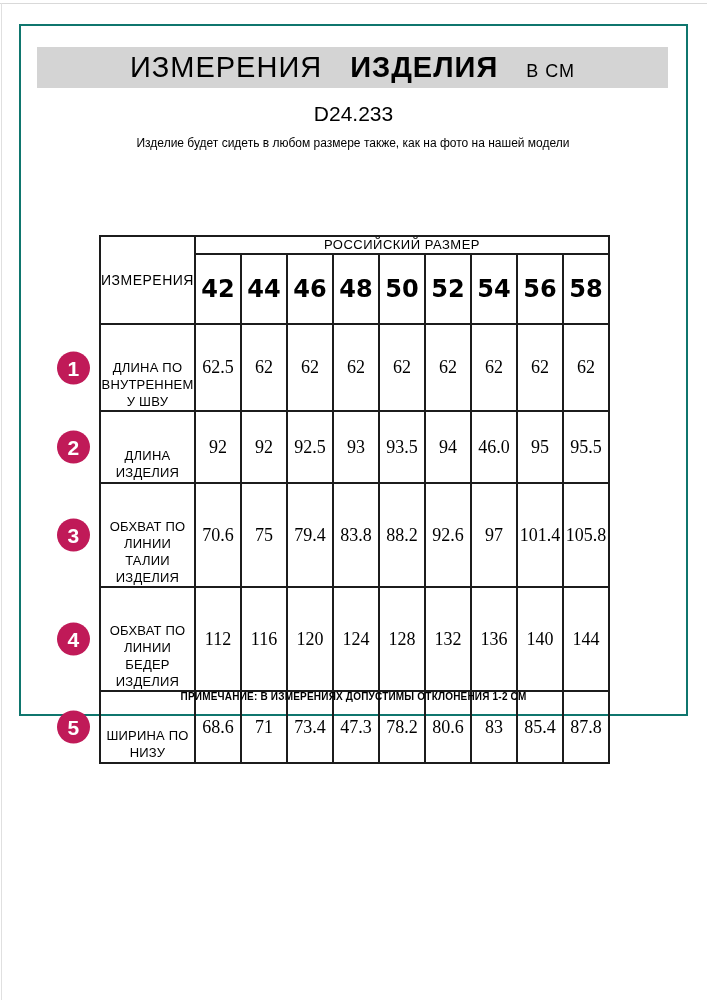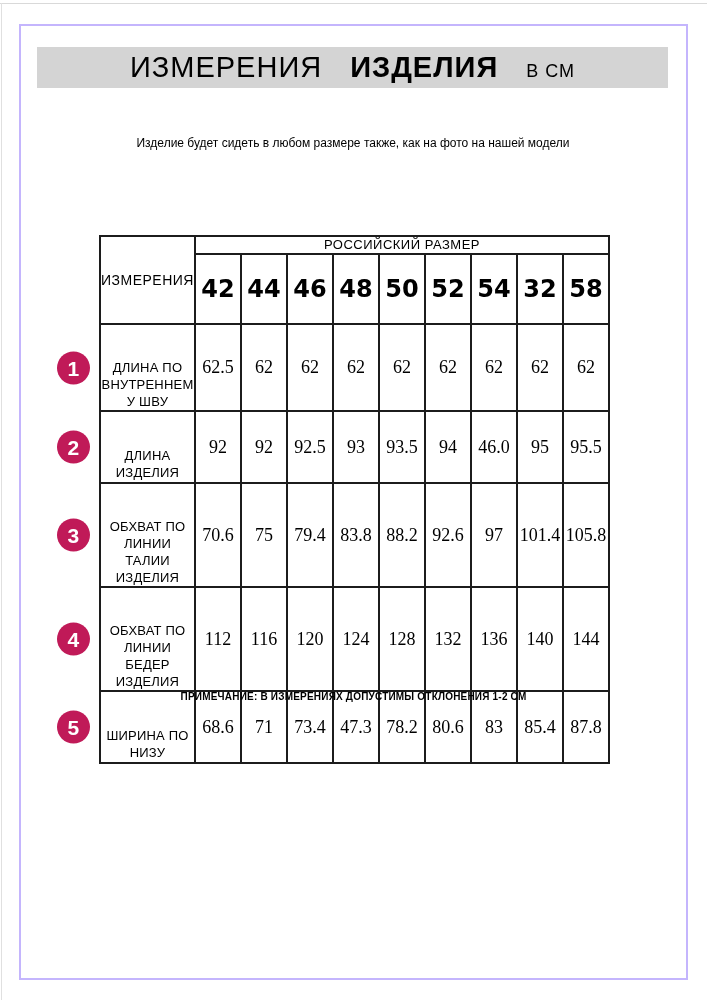--- a/index.html
+++ b/index.html
@@ -27,22 +27,22 @@
   .scan-line-left {
     position: absolute;
     left: 1px; top: 3px;
     width: 1px; height: 997px;
     background: #e0e0e0;
   }
   .frame {
     position: absolute;
     box-sizing: border-box;
     left: 19px; top: 24px;
-    width: 669px; height: 956px;
-    border: 2px solid #c4b5fd;
+    width: 669px; height: 692px;
+    border: 2px solid #0f766e;
     background: #fff;
   }
   .header-bar {
     position: absolute;
     left: 16px; top: 21px;
     width: 631px; height: 41px;
     background: #d4d4d4;
     display: flex;
     align-items: baseline;
     justify-content: center;
@@ -155,20 +155,21 @@
   <div class="scan-line-left"></div>
 
   <div class="frame">
 
     <div class="header-bar">
       <span class="title-main">ИЗМЕРЕНИЯ</span>
       <span class="title-secondary">ИЗДЕЛИЯ</span>
       <span class="title-unit">В СМ</span>
     </div>
 
+    <div class="model-code">D24.233</div>
 
     <div class="description">Изделие будет сидеть в любом размере также, как на фото на нашей модели</div>
 
     <table class="size-table">
       <colgroup>
         <col class="col-label">
         <col class="col-size">
           <col class="col-size">
           <col class="col-size">
         <col class="col-size">
@@ -184,21 +185,21 @@
           <td colspan="9" class="size-group-header">РОССИЙСКИЙ РАЗМЕР</td>
         </tr>
         <tr>
           <td class="size-head">42</td>
           <td class="size-head">44</td>
           <td class="size-head">46</td>
           <td class="size-head">48</td>
           <td class="size-head">50</td>
           <td class="size-head">52</td>
           <td class="size-head">54</td>
-          <td class="size-head">32</td>
+          <td class="size-head">56</td>
           <td class="size-head">58</td>
         </tr>
 
         <tr>
           <td class="row-label">
             <span class="num-badge">1</span>
             <span>ДЛИНА ПО
 ВНУТРЕННЕМ
 У ШВУ</span>
           </td>

